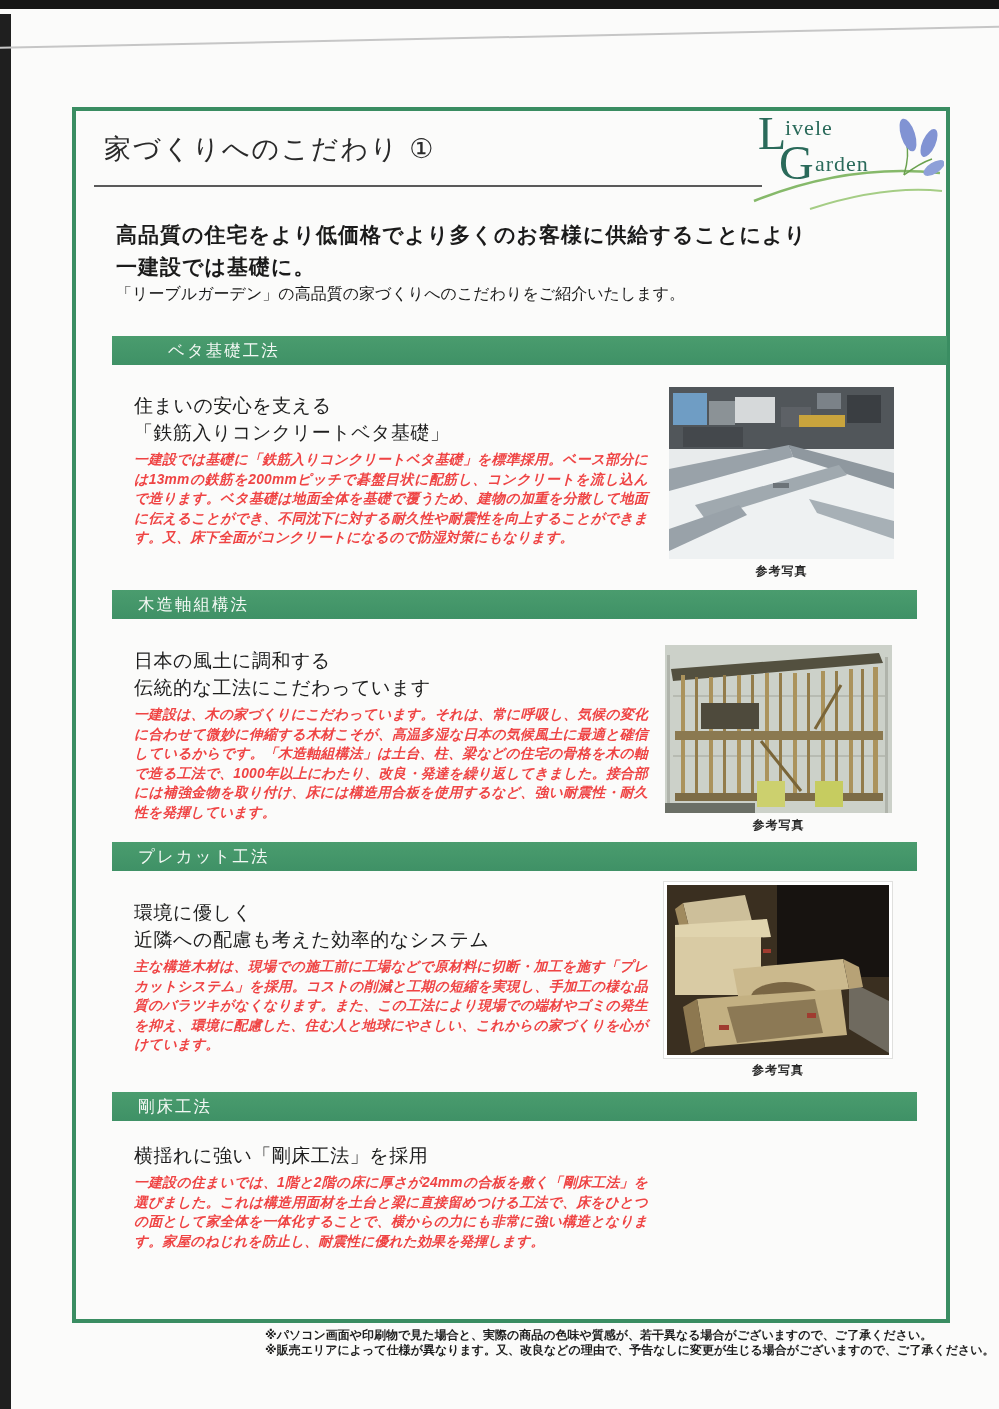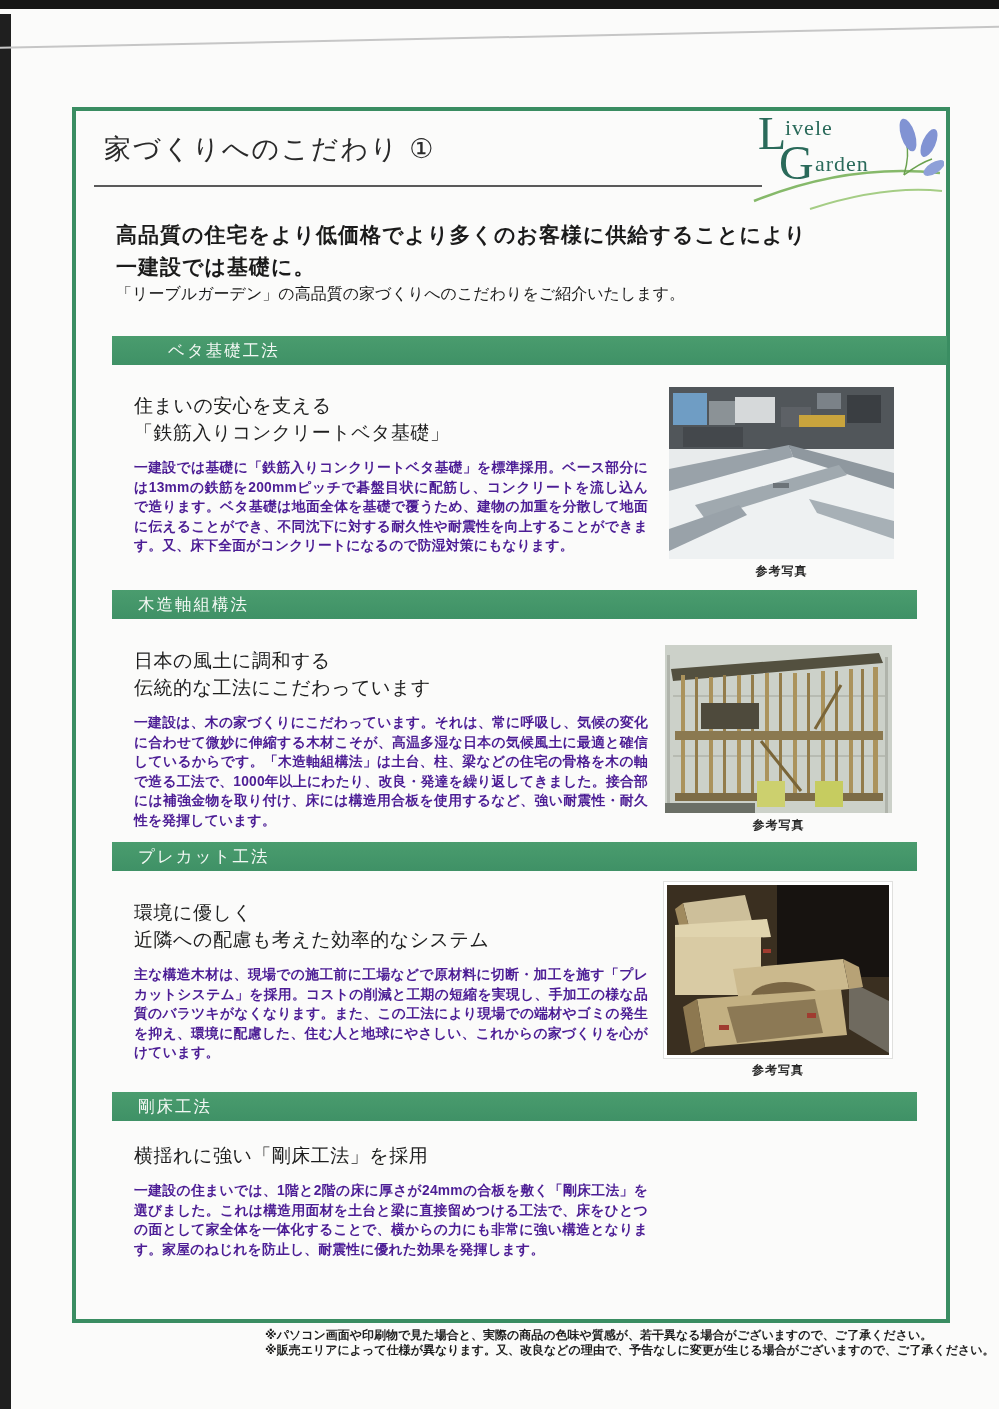--- a/index.html
+++ b/index.html
@@ -37,22 +37,22 @@
   
   .bar{position:absolute;left:36px;width:805px;height:29px;
     background:linear-gradient(#4a9c6e,#3f9166);}
   .bar-label{line-height:29px;padding-left:26px;font-size:16.5px;
     letter-spacing:2px;color:#f3f8f4;}
   .bar1{top:225px;padding-left:30px;} .bar2{top:479px;} .bar3{top:731px;} .bar4{top:981px;}
   
   .col{position:absolute;left:58px;width:514px;}
   .col1{top:281px;} .col2{top:536px;} .col3{top:788px;} .col4{top:1031px;}
   .subtitle{font-size:19px;line-height:27px;color:#1d1d1d;letter-spacing:0.5px;}
-  .body-text{margin-top:12px;font-size:13.8px;font-weight:bold;line-height:19.6px;
-    color:#4c1d95;text-align:justify;letter-spacing:0.2px;}
+  .body-text{margin-top:4px;font-size:13.8px;font-weight:bold;line-height:19.6px;
+    color:#ef4444;text-align:justify;letter-spacing:0.2px;font-style:italic;}
   
   .fig{position:absolute;}
   .fig1{left:593px;top:276px;width:225px;}
   .fig2{left:589px;top:534px;width:227px;}
   .fig3{left:588px;top:771px;width:228px;}
   .fig4{left:576px;top:1016px;width:258px;}
   .fig svg{display:block;}
   .fig3 svg{border:3px solid #fff;outline:1px solid #e0e0de;}
   .caption{margin-top:4px;text-align:center;font-size:12px;font-weight:bold;color:#2a2a2a;letter-spacing:1px;}
   

